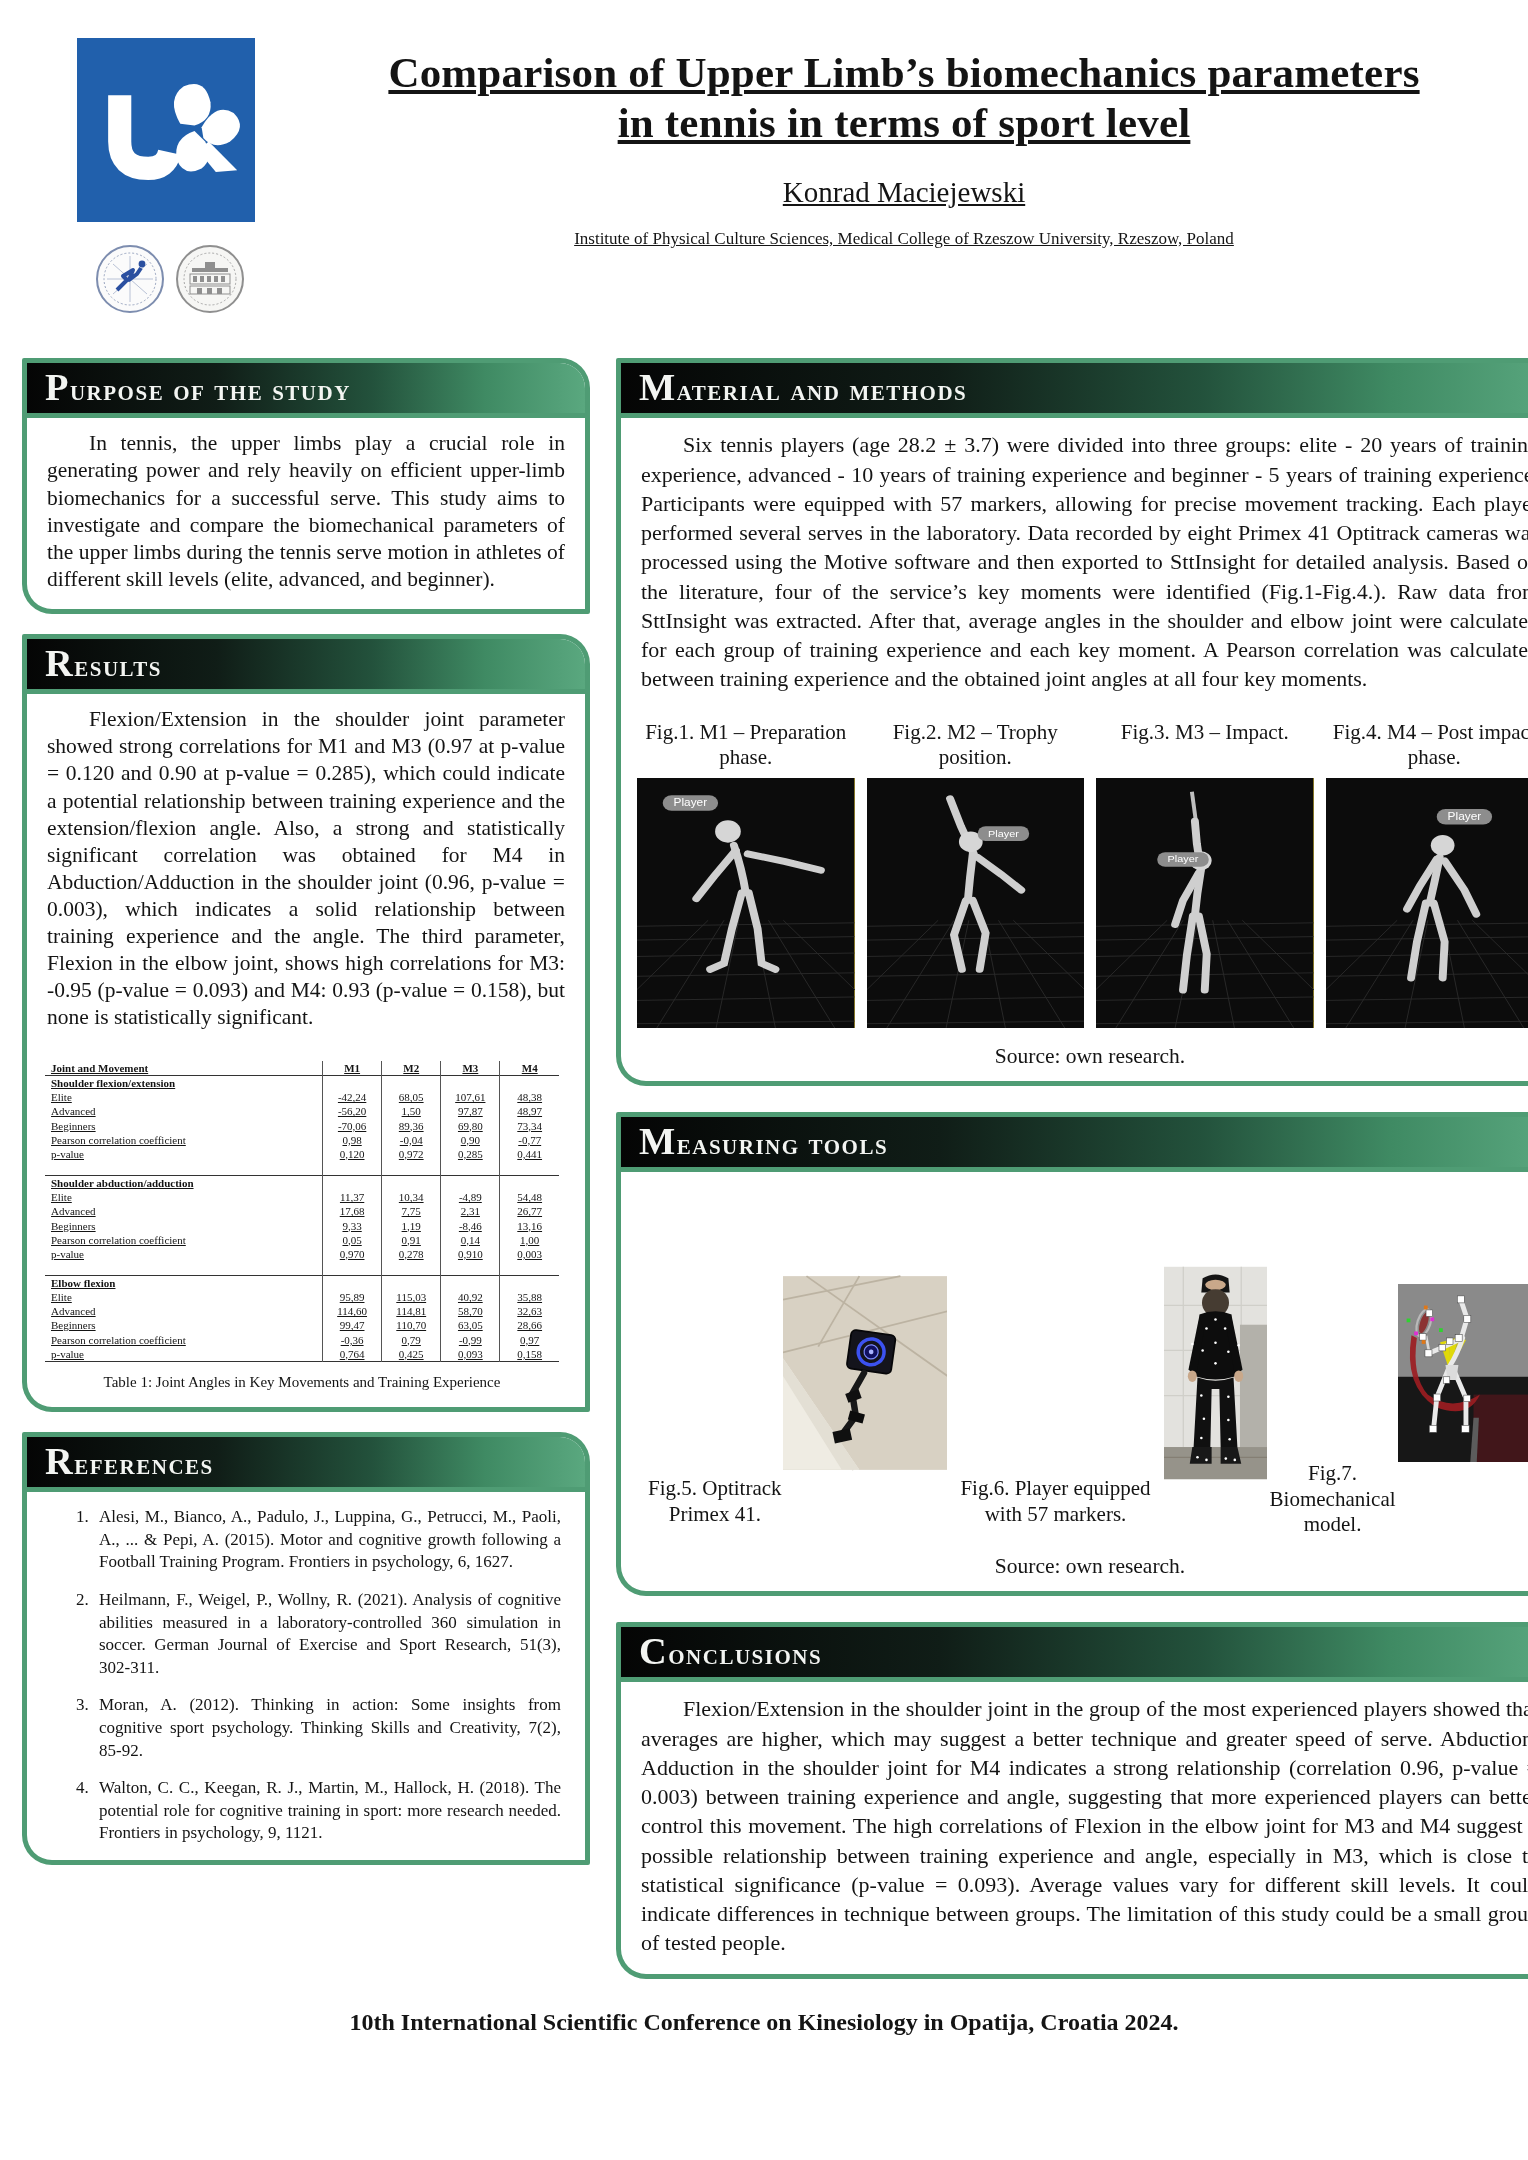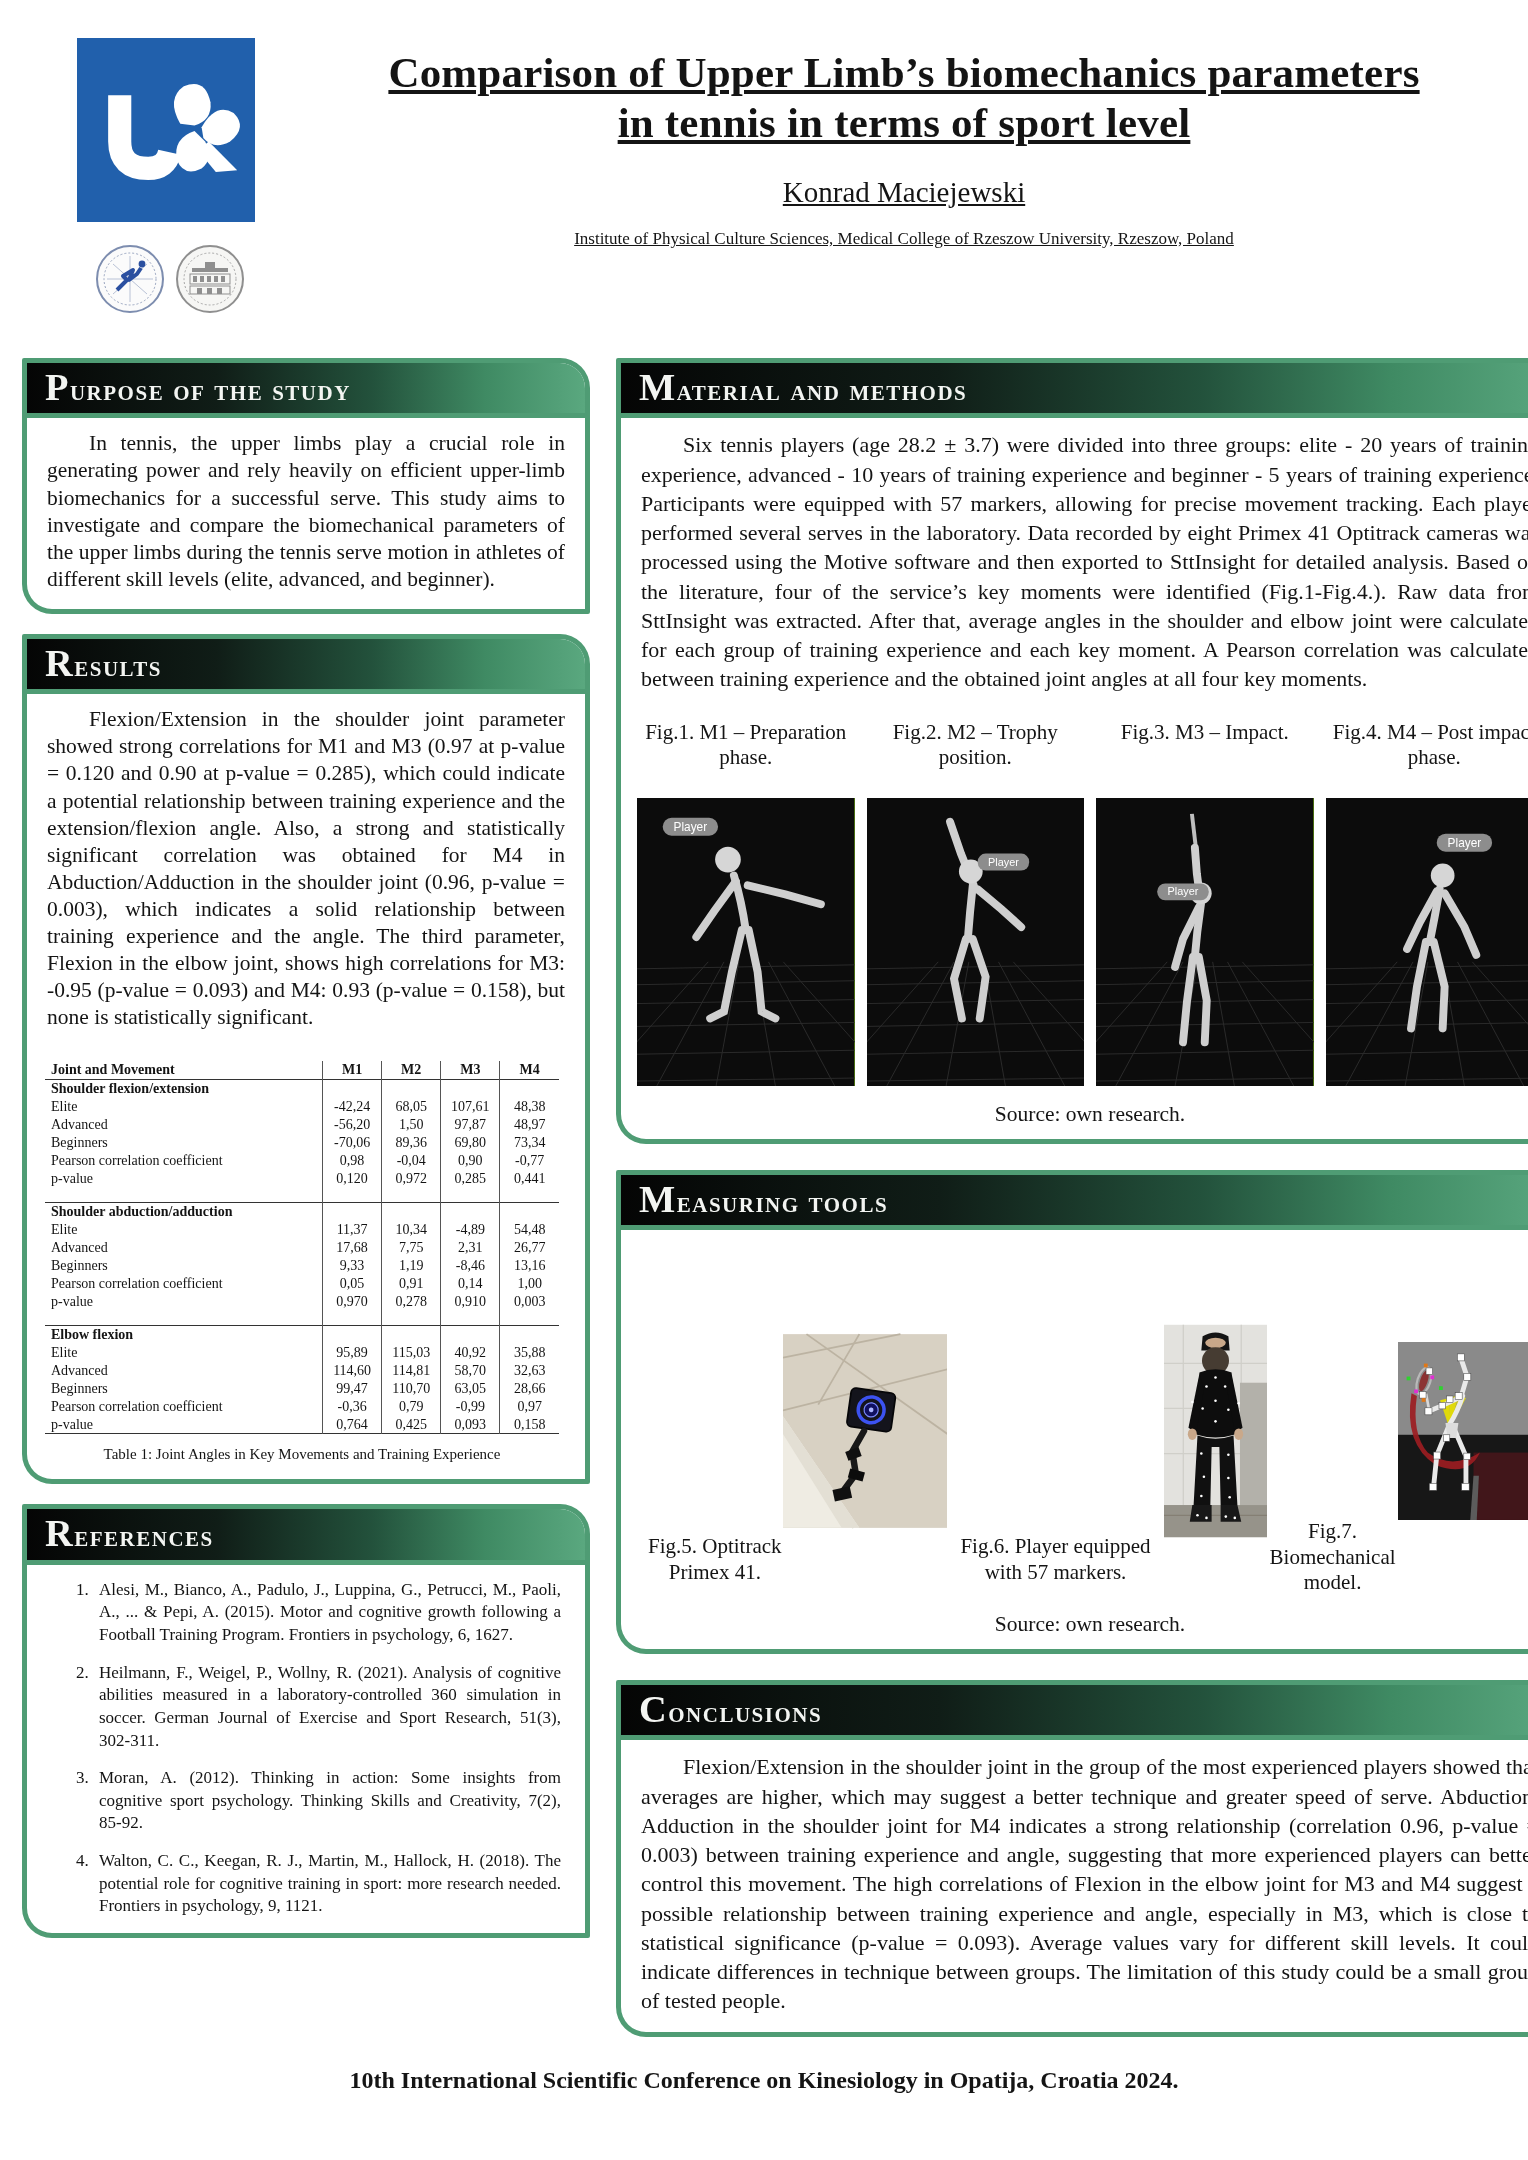--- a/index.html
+++ b/index.html
@@ -38,38 +38,38 @@
   .band h2{
     margin:0;color:#f3f5f2;font-weight:600;font-size:30px;letter-spacing:1.5px;
     font-variant-caps:small-caps;line-height:1;
   }
   .band h2::first-letter{font-size:1.28em;}
   .pbody{padding:12px 20px 16px 20px;font-size:21.5px;line-height:1.26;text-align:justify;}
   .pbody p{margin:0;text-indent:42px;}
   .col-r .pbody{font-size:22px;line-height:1.33;}
   
   .twrap{padding:14px 26px 2px 18px;}
-  table{width:100%;border-collapse:collapse;font-size:14px;line-height:1.28;}
+  table{width:100%;border-collapse:collapse;font-size:11px;line-height:1.28;text-decoration:underline;}
   th,td{padding:0 6px;}
   th{text-align:left;font-weight:bold;}
   th.v,td.v{border-left:1.2px solid #555;text-align:center;width:11.5%;}
   thead tr{border-bottom:1.6px solid #333;}
   tr.grp td{font-weight:bold;}
   tr.rule{border-top:1.6px solid #333;}
   tr.sp td{height:15px;}
   tbody tr:last-child{border-bottom:1.6px solid #333;}
   .tcap{text-align:center;font-size:15px;padding:12px 8px 14px 8px;}
   
   .refs{margin:14px 0 8px 0;padding:0 24px 0 66px;font-size:17px;line-height:1.33;text-align:justify;}
   .refs li{margin-bottom:15px;padding-left:6px;}
   
   .figrow{display:flex;gap:12px;padding:10px 16px 0 16px;justify-content:flex-end;}
   .fig{flex:1;display:flex;flex-direction:column;}
   .fcap{text-align:center;font-size:21px;line-height:1.22;min-height:58px;}
-  .mocap{margin-top:20px;height:288px;background:#84cc16;}
+  .mocap{margin-top:0;height:250px;background:#fde047;}
   .mocap svg{display:block;width:100%;height:100%;}
   .src{text-align:center;font-size:21.5px;padding:16px 0 12px 0;}
   
   .toolrow{display:flex;justify-content:space-between;padding:12px 26px 0 26px;}
   .tool{display:flex;flex-direction:row;align-items:flex-end;margin-top:18px;}
   .tool .fcap{min-height:62px;}
   .tool svg{display:block;margin-top:6px;}
   .t1{width:300px;} .t2{width:320px;} .t3{width:266px;}
   
   .footer{text-align:center;font-size:24px;font-weight:bold;margin-top:30px;}

